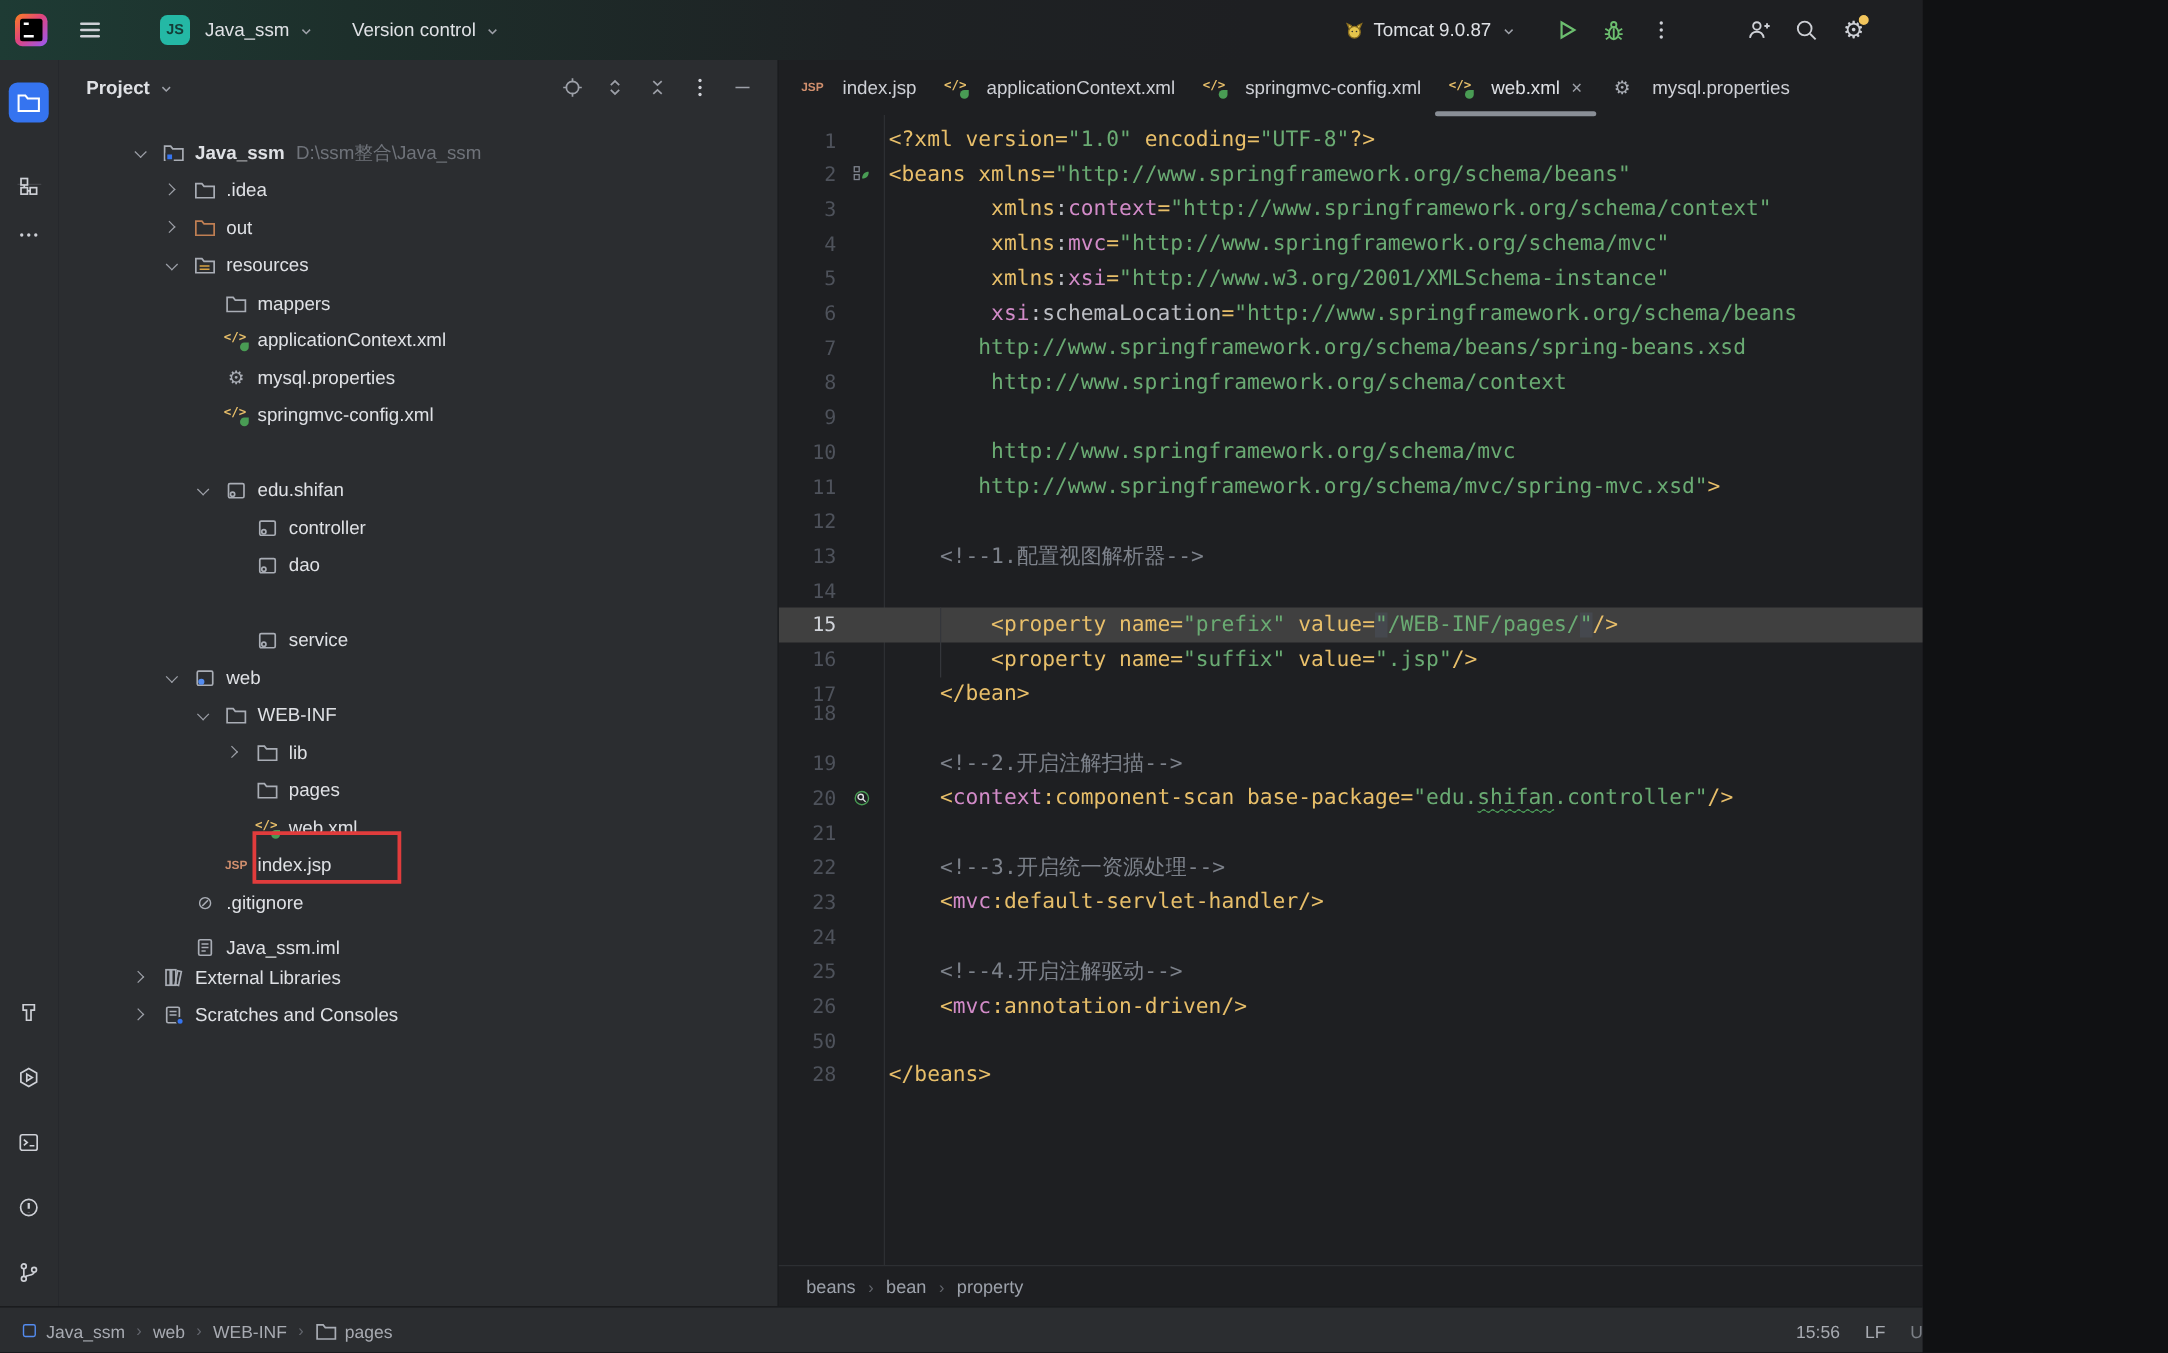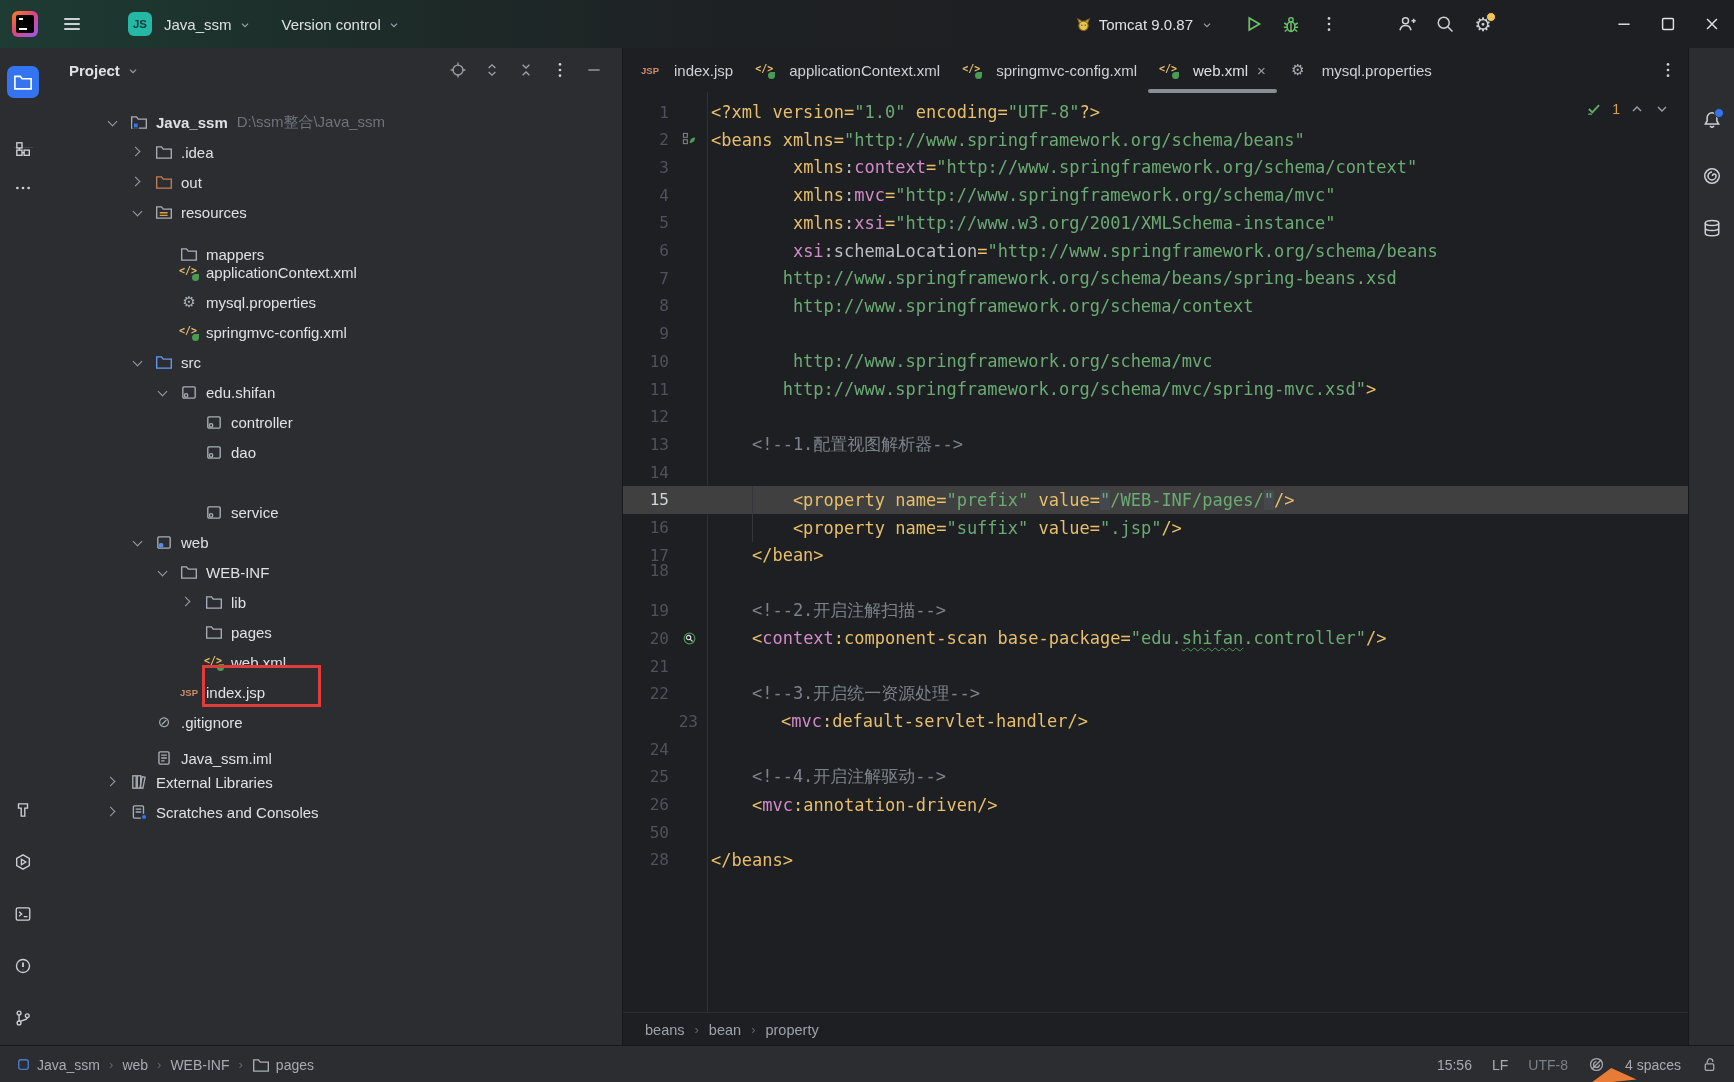--- a/index.html
+++ b/index.html
@@ -1,16 +1,16 @@
 <!DOCTYPE html>
 <html><head>
 <meta charset="utf-8">
 <style>
   html,body{margin:0;padding:0;background:#101113;}
-  #app{position:relative;width:1734px;height:1082px;background:#1e1f22;overflow:hidden;
+  #app{position:relative;width:1538px;height:1082px;background:#1e1f22;overflow:hidden;
        font-family:"Liberation Sans",sans-serif;color:#dfe1e5;font-size:15px;
        -webkit-font-smoothing:antialiased;}
   svg{display:block}
   .uico{display:inline-flex;align-items:center;justify-content:center;color:#a9adb5;}
 
   
   #titlebar{position:absolute;left:0;top:0;width:1734px;height:48px;
     background:linear-gradient(90deg,#1e3b34 0px,#1d2f2b 280px,#1e2224 680px,#1e1f22 1000px);
     display:flex;align-items:center;}
   #logo{width:26px;height:26px;margin-left:12px;border-radius:6px;position:relative;
@@ -337,21 +337,21 @@
         <div class="trow" style="top: 149px; padding-left: 85px;">
           <span class="chev expanded"></span>
           <span class="ticon">
             <svg width="18" height="18" viewBox="0 0 16 16" fill="none" stroke="#a9adb5" stroke-width="1.2">
               <path d="M1.5 13.5V3.5h4.3l1.5 1.9h7.2v8.1z" stroke="#a9adb5"></path>
               <path d="M4.2 8.7h7M4.2 11h7" stroke="#d9a343"></path>
             </svg>
           </span>
           <span class="tlabel">resources</span>
         </div>
-        <div class="trow" style="top: 191px; padding-left: 110px; align-items: center;">
+        <div class="trow" style="top: 180px; padding-left: 110px; align-items: center;">
           <span class="chev none"></span>
           <span class="ticon">
             <svg width="18" height="18" viewBox="0 0 16 16" fill="none" stroke="#a9adb5" stroke-width="1.2">
               <path d="M1.5 13.5V3.5h4.3l1.5 1.9h7.2v8.1z" stroke="#a9adb5"></path>
             </svg>
           </span>
           <span class="tlabel">mappers</span>
         </div>
         <div class="trow" style="top: 209px; padding-left: 110px;">
           <span class="chev none"></span>
@@ -372,29 +372,20 @@
         </div>
         <div class="trow" style="top: 269px; padding-left: 110px;">
           <span class="chev none"></span>
           <span class="ticon">
             <span style="position:relative;width:20px;height:18px;display:inline-block;">
         <span style="position:absolute;left:0;top:2px;font:bold 10px 'DejaVu Sans Mono',monospace;color:#e8bf6a;">&lt;/&gt;</span>
         <span style="position:absolute;right:0;bottom:0;width:7px;height:7px;border-radius:50% 0 50% 50%;background:#499c54;"></span>
             </span>
           </span>
           <span class="tlabel">springmvc-config.xml</span>
-        </div>
-        <div class="trow" style="top: 299px; padding-left: 85px;">
-          <span class="chev expanded"></span>
-          <span class="ticon">
-            <svg width="18" height="18" viewBox="0 0 16 16" fill="none" stroke="#a9adb5" stroke-width="1.2">
-              <path d="M1.5 13.5V3.5h4.3l1.5 1.9h7.2v8.1z" stroke="#6897f3"></path>
-            </svg>
-          </span>
-          <span class="tlabel">src</span>
         </div>
         <div class="trow" style="top: 329px; padding-left: 110px;">
           <span class="chev expanded"></span>
           <span class="ticon">
             <svg width="18" height="18" viewBox="0 0 16 16" fill="none" stroke="#a9adb5" stroke-width="1.2">
               <rect x="2.5" y="3.5" width="11" height="10" rx="1"></rect>
               <circle cx="5.4" cy="11" r="1.5" fill="#2b2d30"></circle>
             </svg>
           </span>
           <span class="tlabel">edu.shifan</span>
@@ -692,21 +683,21 @@
           <div class="cl" style="top: 560px;">
             <span class="ln">21</span>
             <span class="gut"></span>
             <span class="code"></span>
           </div>
           <div class="cl" style="top: 587.7px;">
             <span class="ln">22</span>
             <span class="gut"></span>
             <span class="code"><span class="c">    &lt;!--3.开启统一资源处理--&gt;</span></span>
           </div>
-          <div class="cl" style="top: 615.4px; margin-left: 29px;">
+          <div class="cl" style="top: 615.4px;">
             <span class="ln">23</span>
             <span class="gut"></span>
             <span class="code"><span class="t">    &lt;</span><span class="n">mvc</span><span class="t">:default-servlet-handler/&gt;</span></span>
           </div>
           <div class="cl" style="top: 643.1px;">
             <span class="ln">24</span>
             <span class="gut"></span>
             <span class="code"></span>
           </div>
           <div class="cl" style="top: 670.8px;">

